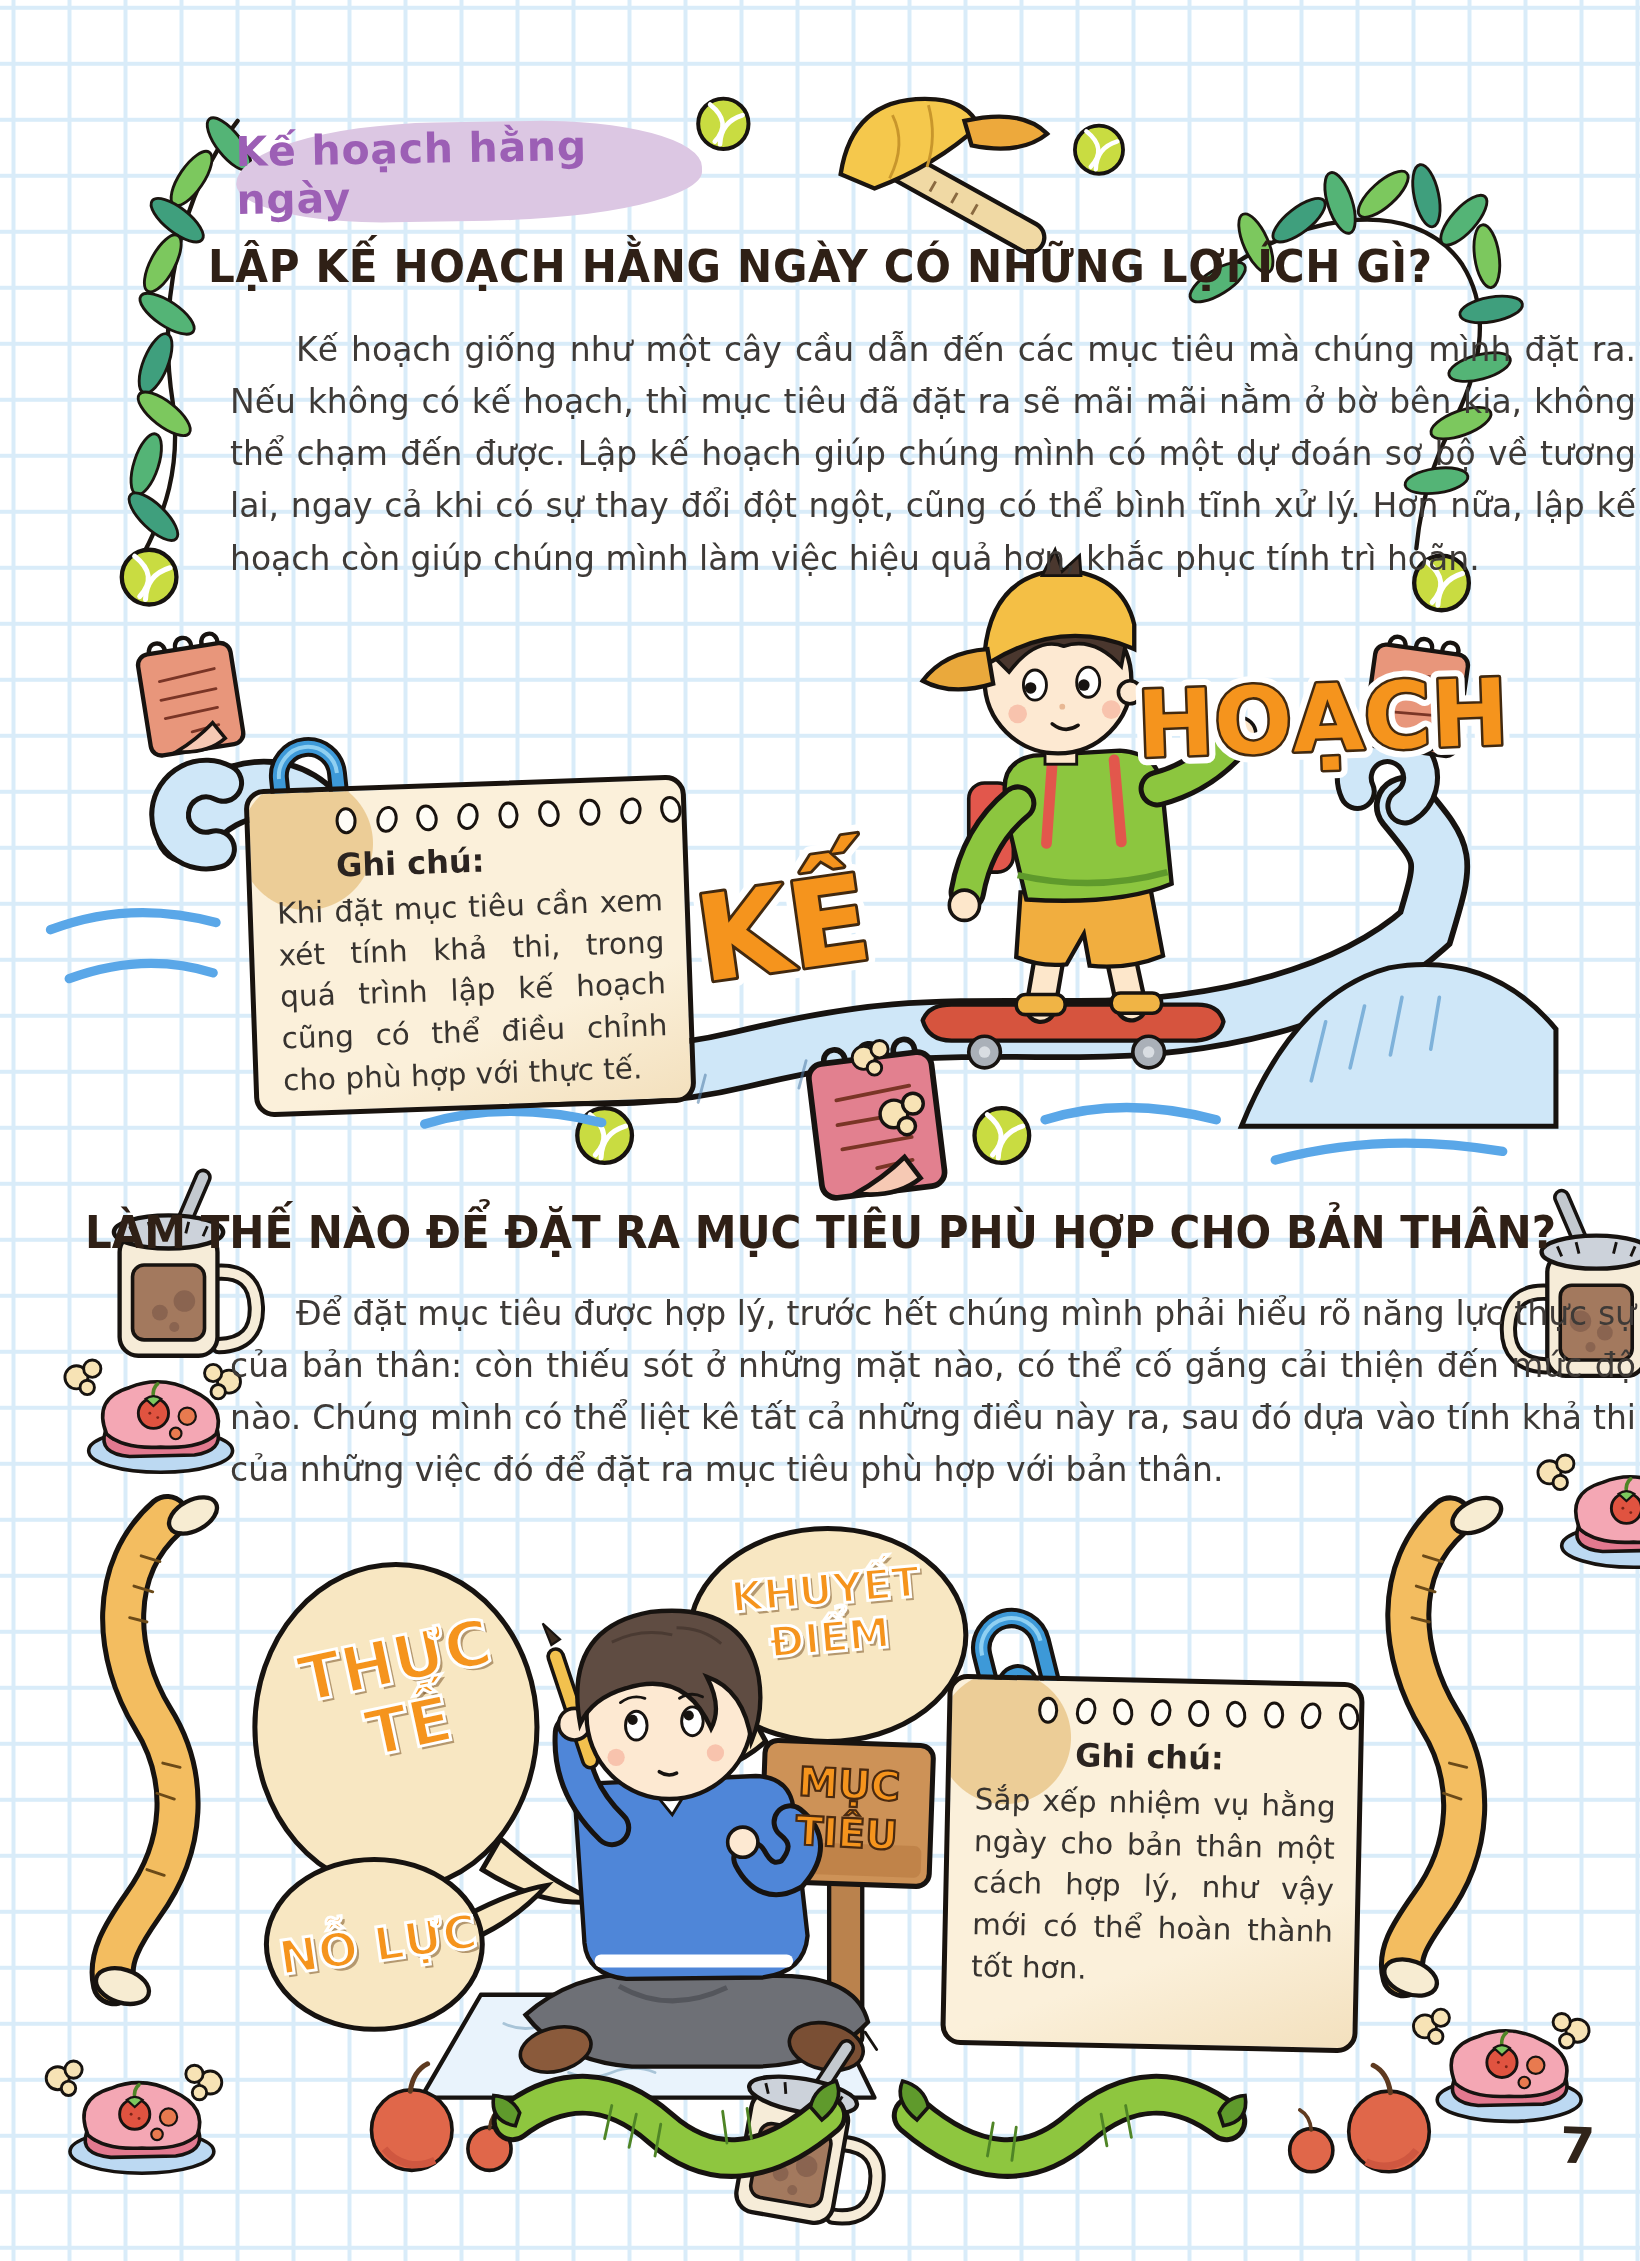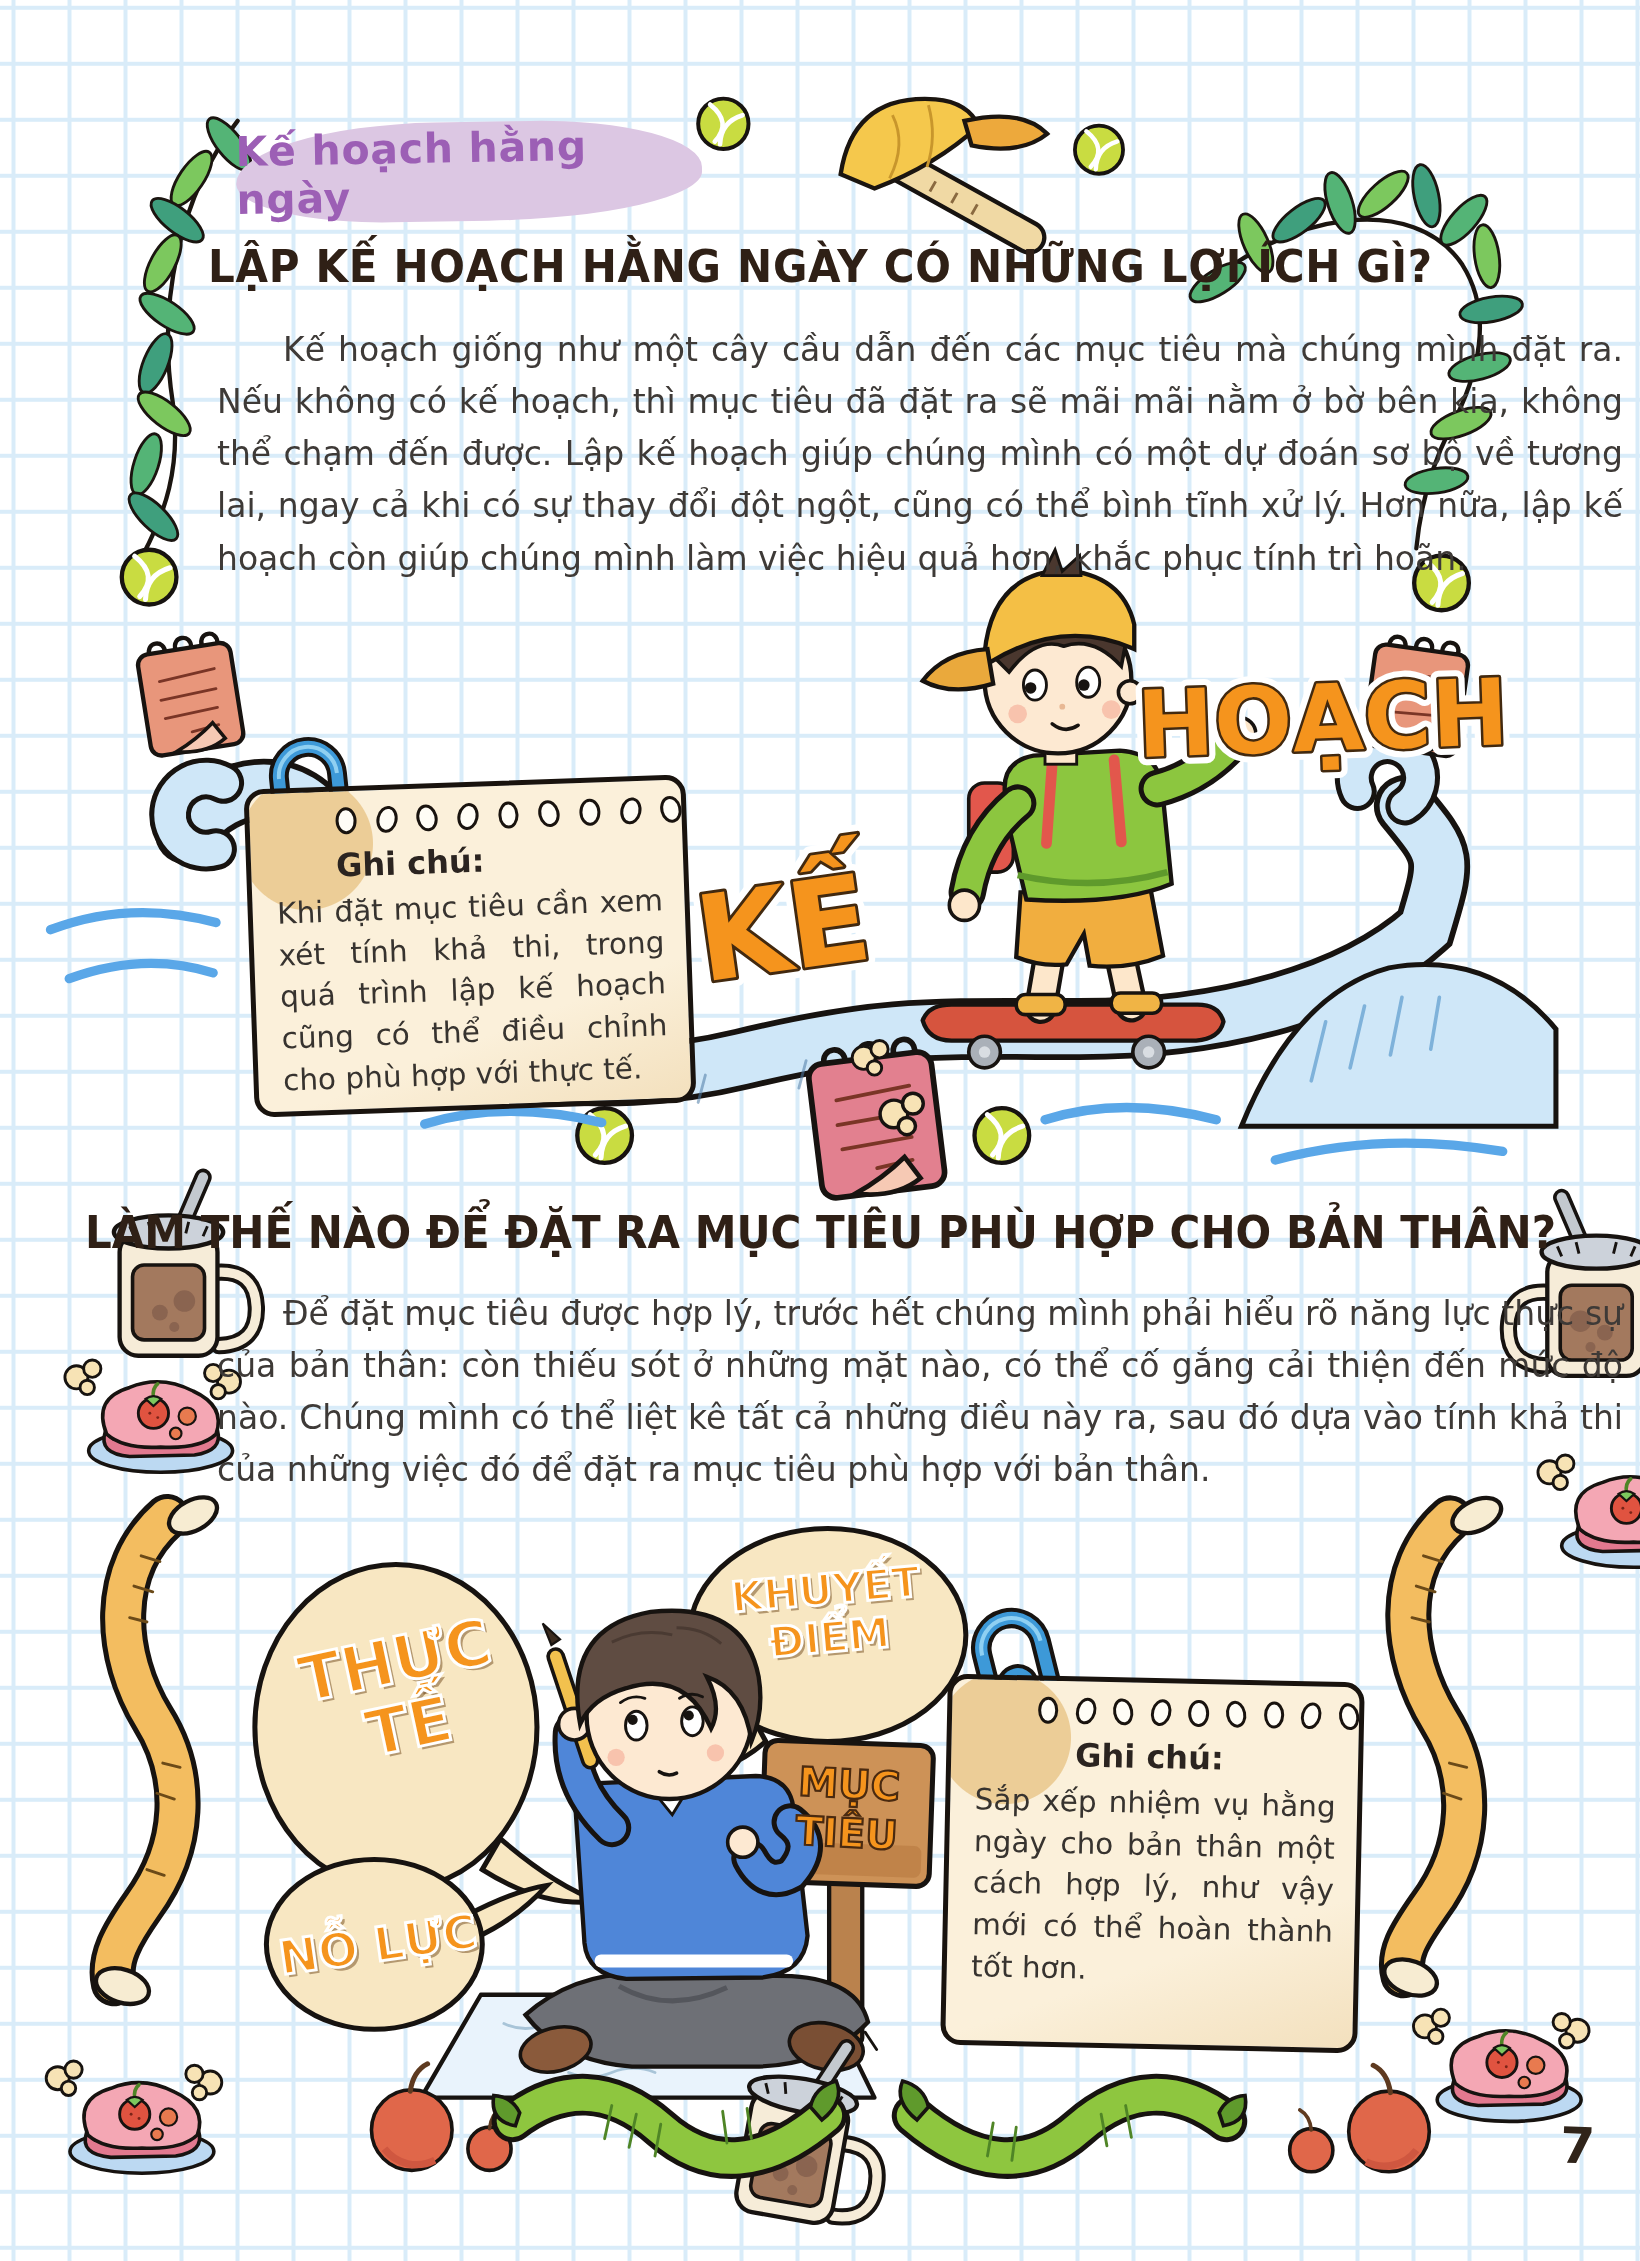--- a/index.html
+++ b/index.html
@@ -15,21 +15,21 @@
   .badge{left:236px;top:122px;width:466px;height:99px;background:#dcc7e3;
     border-radius:54% 46% 58% 42% / 74% 62% 58% 52%;display:flex;align-items:center;
     justify-content:center;transform:rotate(-1deg);}
   .badge span{color:#9c5fb5;font-size:41px;font-weight:bold;letter-spacing:0.7px;}
   
   .h1{left:0;top:242px;width:1641px;text-align:center;color:#2f2016;font-size:42px;
     font-weight:800;letter-spacing:0.7px;transform:scaleY(1.04);}
   .h2{left:0;top:1208px;width:1641px;text-align:center;color:#2f2016;font-size:42px;
     font-weight:800;letter-spacing:0px;transform:scaleY(1.04);}
   
-  .para{left:217px;width:1406px;color:#3e3a37;font-size:33px;line-height:1.58;
+  .para{left:230px;width:1406px;color:#3e3a37;font-size:33px;line-height:1.58;
     text-align:justify;text-indent:66px;}
   .p1{top:324px;} .p2{top:1288px;}
   
   .note{background:
       radial-gradient(circle at 13% 16%, #eccd97 0 66px, rgba(0,0,0,0) 67px),
       linear-gradient(160deg,#fbf0da 70%, #f3e0bd 100%);
     border:5.8px solid #19130e;border-radius:20px;}
   .note1{left:249px;top:782px;width:432px;height:318px;transform:rotate(-2deg);}
   .note2{left:944px;top:1678px;width:407px;height:361px;transform:rotate(1.2deg);}
   .holes{display:flex;gap:20px;margin:16px 0 0 86px;}

